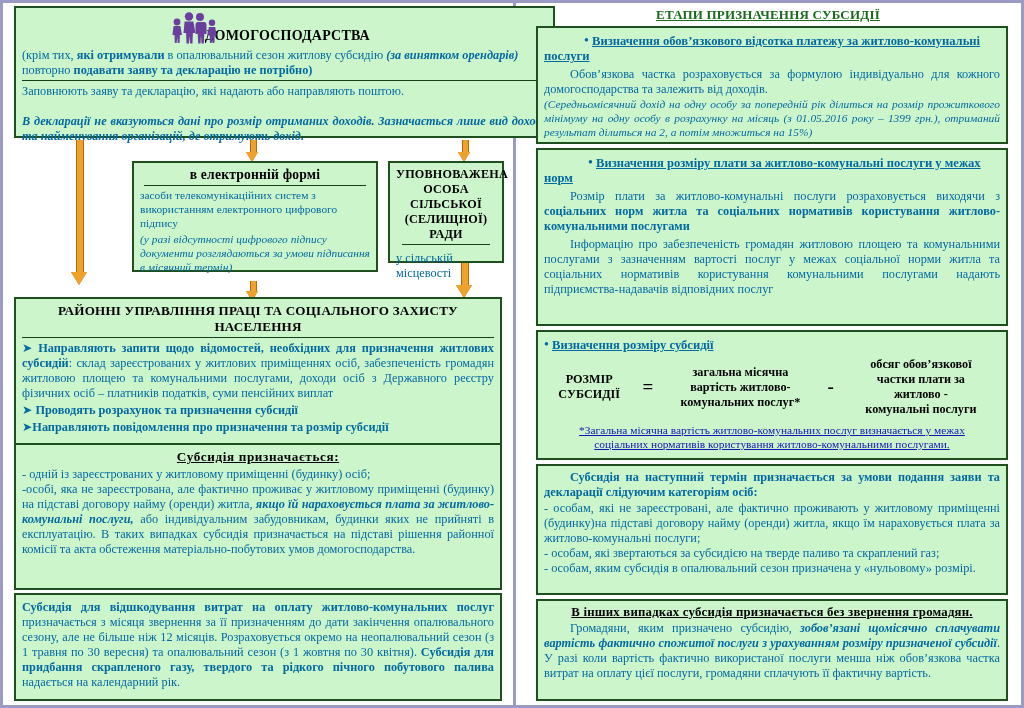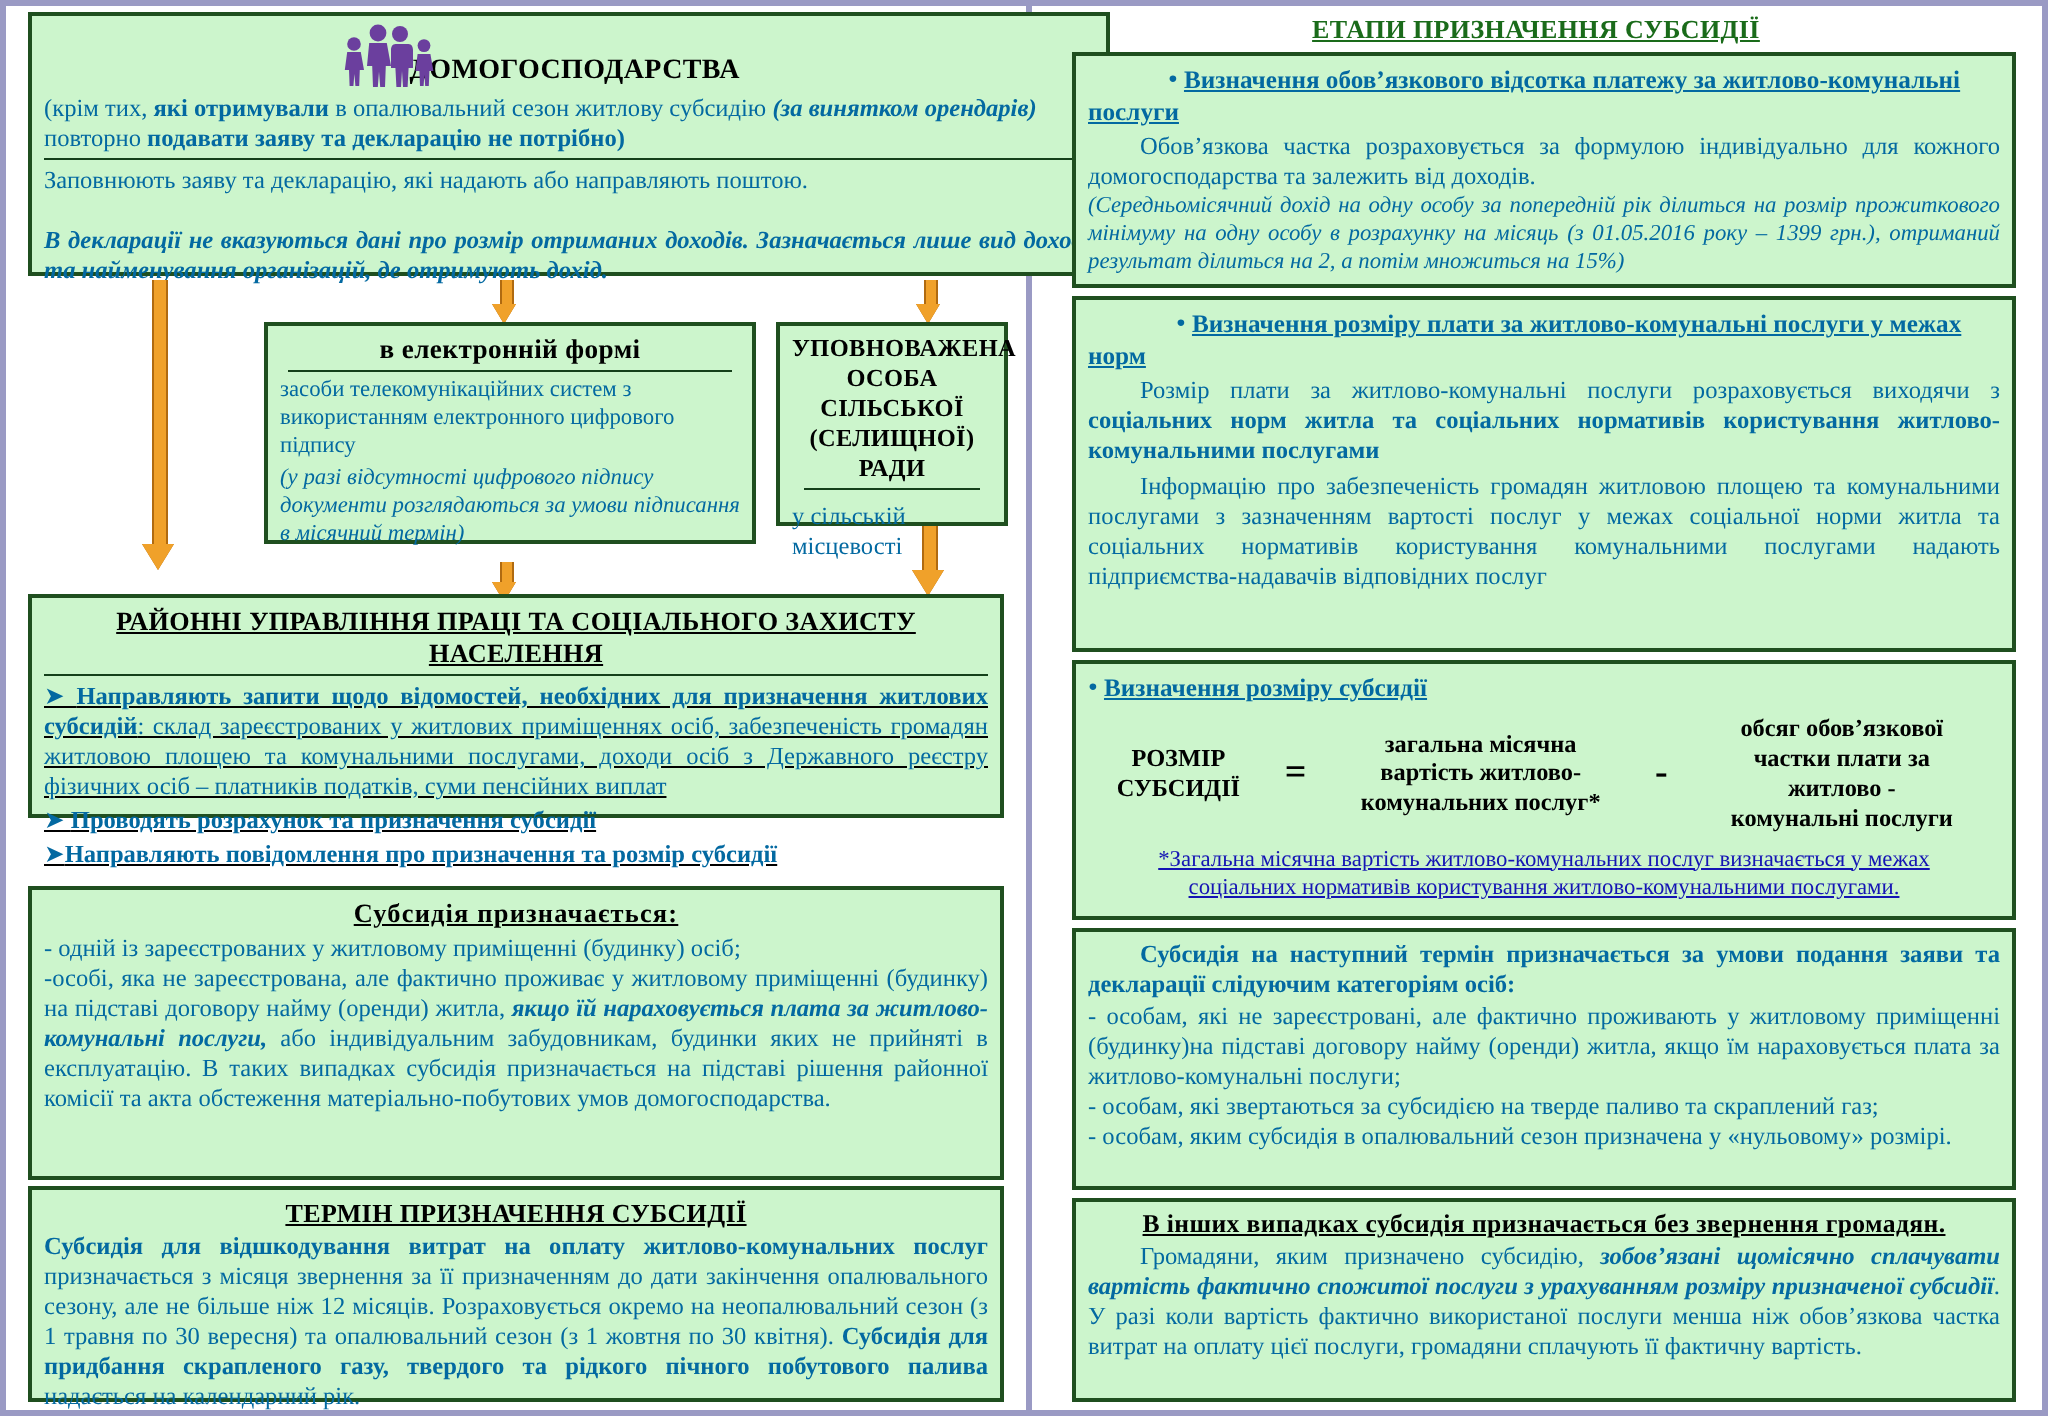--- a/index.html
+++ b/index.html
@@ -183,21 +183,21 @@
 
     <div class="arrow thin" style="left:240px;top:281px;height:22px;">
       <div class="shaft" style="height:10px;"></div>
       <div class="head" style="top:10px;"></div>
     </div>
     <div class="arrow" style="left:450px;top:263px;height:40px;">
       <div class="shaft" style="height:22px;"></div>
       <div class="head" style="top:22px;"></div>
     </div>
 
-    <div class="box" style="position:absolute;left:8px;top:297px;width:488px;height:112px;text-decoration:underline;">
+    <div class="box" style="position:absolute;left:8px;top:297px;width:488px;height:148px;">
       <div class="hdr" style="font-size:13.1px;">РАЙОННІ УПРАВЛІННЯ ПРАЦІ ТА СОЦІАЛЬНОГО ЗАХИСТУ НАСЕЛЕННЯ</div>
       <hr class="rule">
       <div class="t just arr-li" style="margin-top:3px;">
         <span>➤&nbsp;</span><span class="b">Направляють запити щодо відомостей, необхідних для призначення житлових субсидій</span><span>: склад зареєстрованих у житлових приміщеннях осіб, забезпеченість громадян житловою площею та комунальними послугами, доходи осіб з Державного реєстру фізичних осіб – платників податків, суми пенсійних виплат</span>
       </div>
       <div class="t arr-li" style="margin-top:2px;">
         <span>➤&nbsp;</span><span class="b">Проводять розрахунок та призначення субсидії</span>
       </div>
       <div class="t arr-li" style="margin-top:2px;">
         <span>➤</span><span class="b">Направляють повідомлення про призначення та розмір субсидії</span>
@@ -206,21 +206,20 @@
 
     <div class="box" style="position:absolute;left:8px;top:443px;width:488px;height:147px;">
       <div class="hdr hdr-u" style="font-size:13.2px;letter-spacing:.6px;">Субсидія  призначається:</div>
       <div class="t" style="margin-top:2px;">- одній із зареєстрованих у житловому приміщенні (будинку) осіб;</div>
       <div class="t just">
         <span>-особі, яка не  зареєстрована, але фактично проживає у житловому приміщенні (будинку) на підставі договору найму (оренди) житла, </span><span class="bi">якщо їй нараховується плата за житлово-комунальні послуги,</span><span> або  індивідуальним забудовникам, будинки яких не прийняті в  експлуатацію. В таких випадках субсидія призначається на підставі рішення районної комісії та  акта обстеження матеріально-побутових  умов домогосподарства.</span>
       </div>
     </div>
 
     <div class="box" style="position:absolute;left:8px;top:593px;width:488px;height:108px;">
-      <div class="hdr hdr-u" style="font-size:13px;">ТЕРМІН ПРИЗНАЧЕННЯ СУБСИДІЇ</div>
       <div class="t just" style="margin-top:1px;">
         <span class="b">Субсидія для відшкодування витрат на оплату житлово-комунальних послуг</span><span> призначається з місяця звернення за її призначенням до дати закінчення опалювального сезону, але не більше ніж 12 місяців. Розраховується окремо   на неопалювальний сезон (з 1 травня по 30 вересня) та опалювальний сезон (з 1 жовтня по 30 квітня). </span><span class="b">Субсидія для придбання скрапленого газу, твердого та рідкого пічного побутового палива</span><span> надається на календарний рік.</span>
       </div>
     </div>
 
   </div>
 
   <div class="col col-right">
 
     <div class="panel-title" style="position:absolute;left:0;top:7px;width:480px;">ЕТАПИ ПРИЗНАЧЕННЯ СУБСИДІЇ</div>

